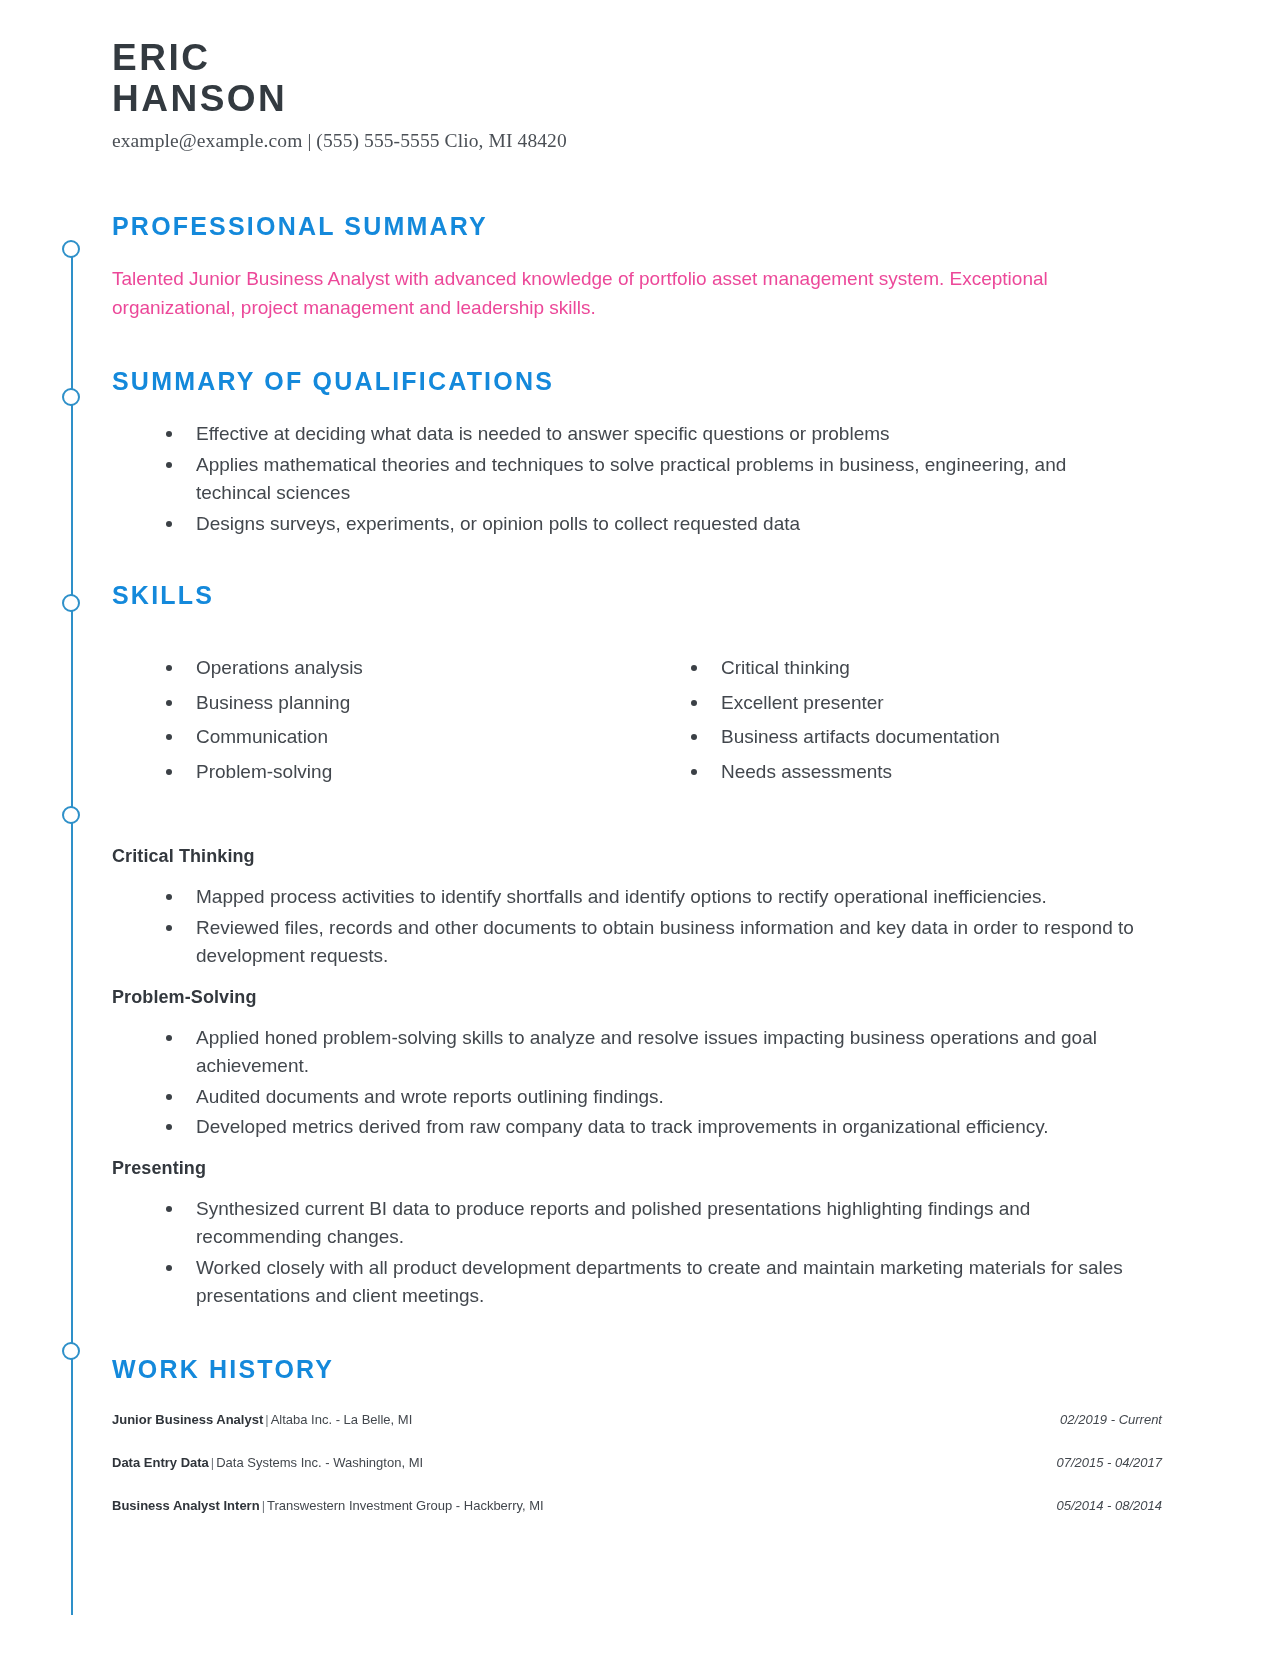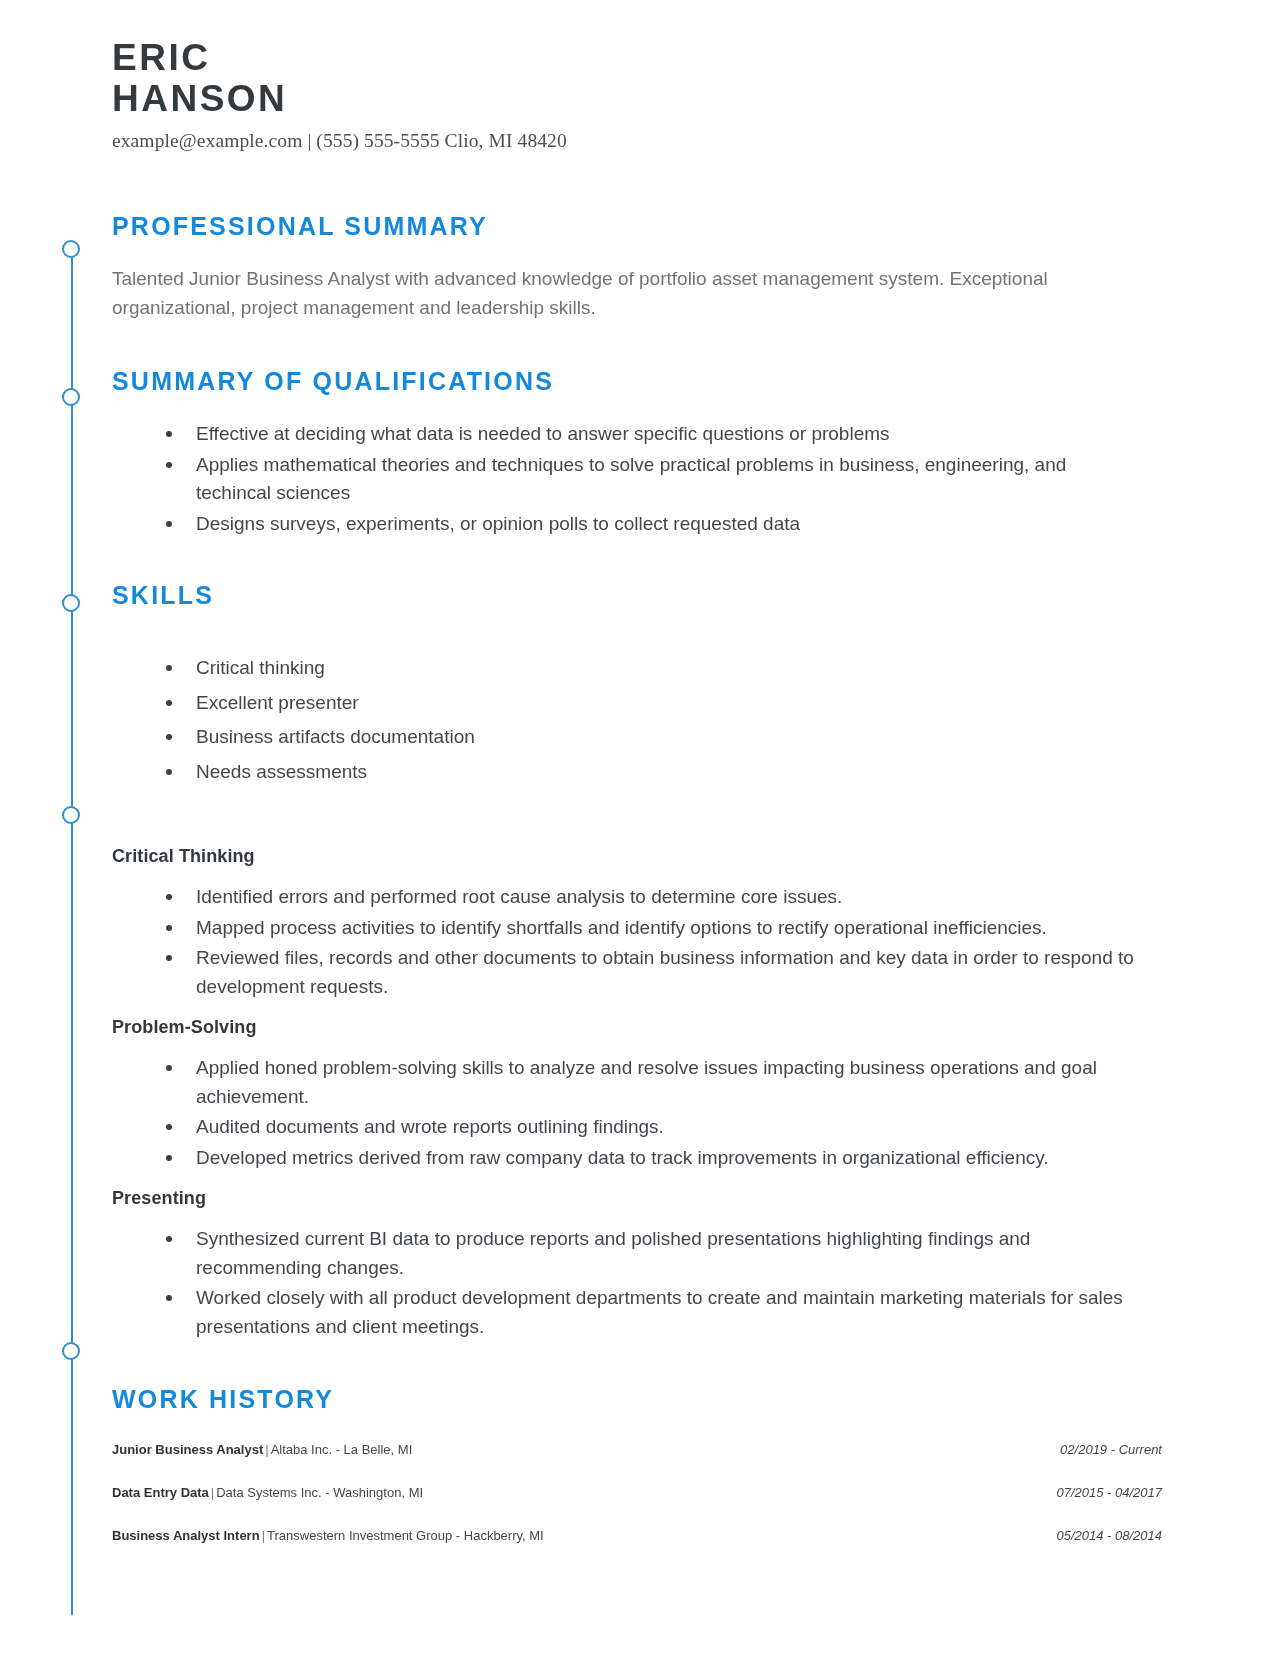--- a/index.html
+++ b/index.html
@@ -75,21 +75,21 @@
     color: #1489db;
     font-size: 25px;
     font-weight: bold;
     letter-spacing: 2.2px;
     margin: 0;
     line-height: 1;
   }
   .body-text {
     font-size: 19px;
     line-height: 1.52;
-    color: #737373;
+    color: #ec4899;
     margin: 0;
   }
   ul.bullets {
     margin: 16px;
     padding: 0;
     list-style: none;
   }
   ul.bullets li {
     position: relative;
     padding-left: 68px;
@@ -176,35 +176,42 @@
         <li>Applies mathematical theories and techniques to solve practical problems in business, engineering, and techincal sciences</li>
         <li>Designs surveys, experiments, or opinion polls to collect requested data</li>
       </ul>
     </div>
 
     <div class="section" style="margin-top:45px">
       <div class="section-title">SKILLS</div>
       <div class="skills-cols" style="margin-top:30px">
         <div class="col">
           <ul class="bullets">
+            <li>Operations analysis</li>
+            <li>Business planning</li>
+            <li>Communication</li>
+            <li>Problem-solving</li>
+          </ul>
+        </div>
+        <div class="col">
+          <ul class="bullets">
             <li>Critical thinking</li>
             <li>Excellent presenter</li>
             <li>Business artifacts documentation</li>
             <li>Needs assessments</li>
           </ul>
         </div>
       </div>
     </div>
 
     <div class="section" style="margin-top:44px">
 
       <div style="margin-top:26px">
         <div class="sub-head">Critical Thinking</div>
         <ul class="bullets">
-          <li>Identified errors and performed root cause analysis to determine core issues.</li>
           <li>Mapped process activities to identify shortfalls and identify options to rectify operational inefficiencies.</li>
           <li>Reviewed files, records and other documents to obtain business information and key data in order to respond to development requests.</li>
         </ul>
       </div>
 
       <div style="margin-top:10px">
         <div class="sub-head">Problem-Solving</div>
         <ul class="bullets">
           <li>Applied honed problem-solving skills to analyze and resolve issues impacting business operations and goal achievement.</li>
           <li>Audited documents and wrote reports outlining findings.</li>

